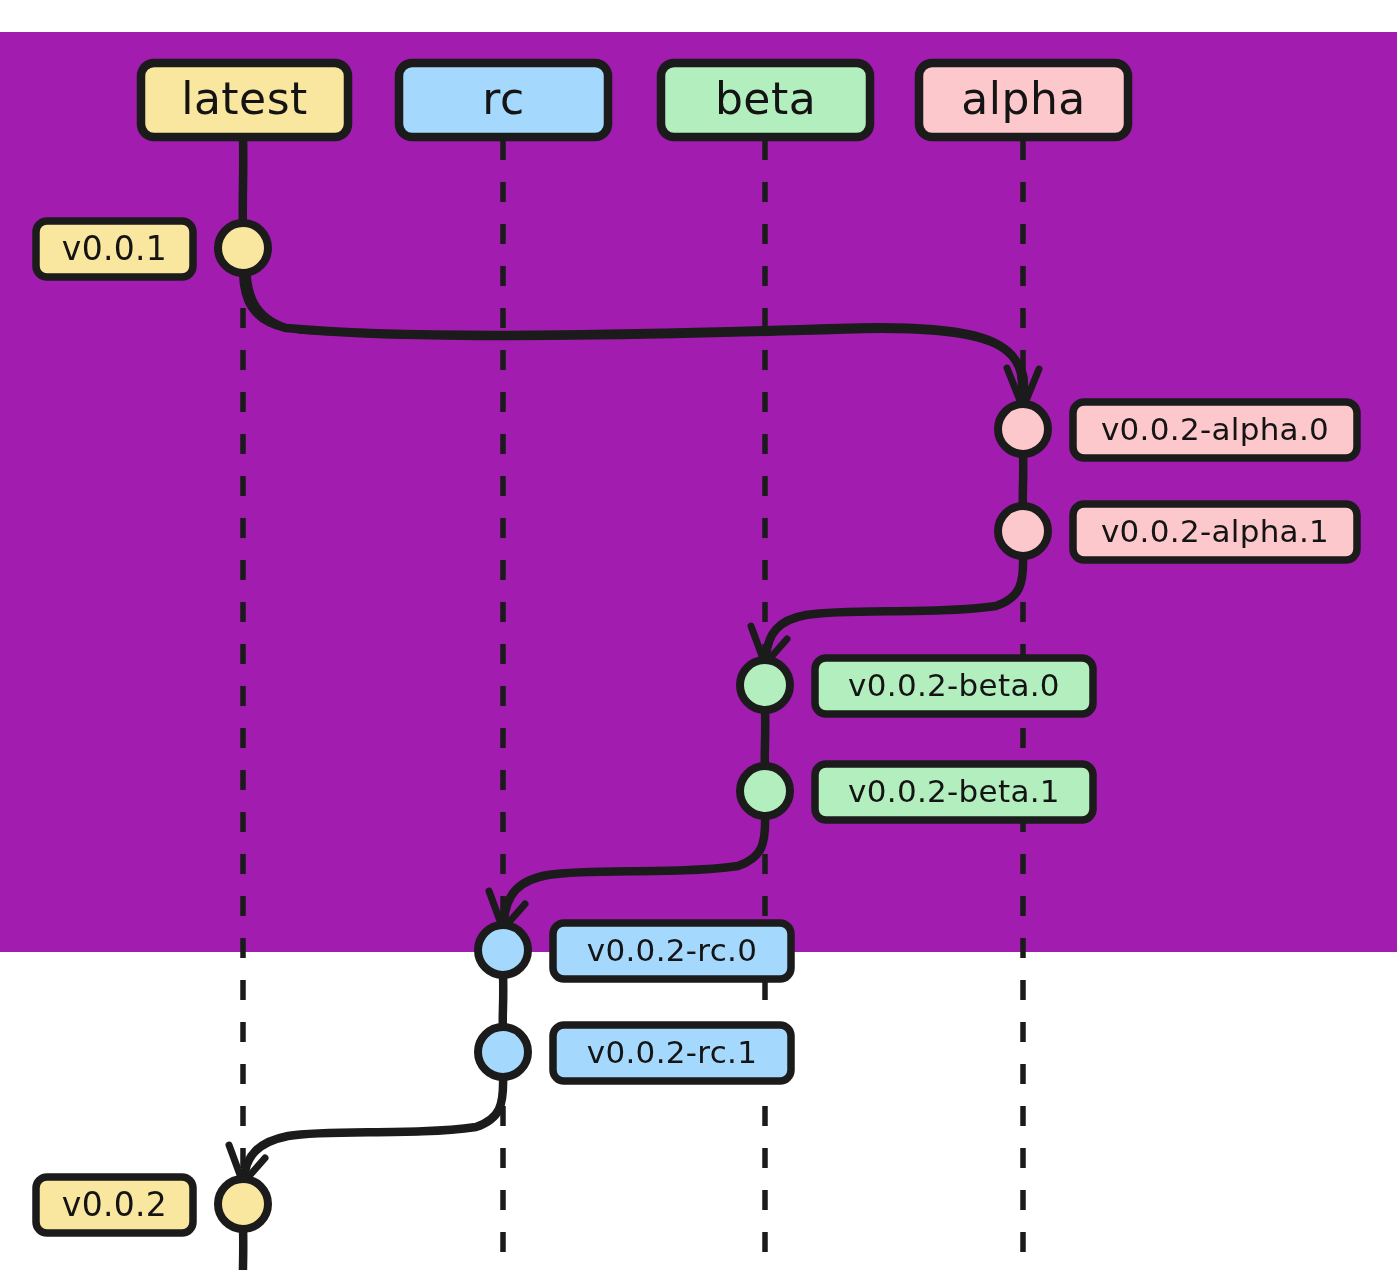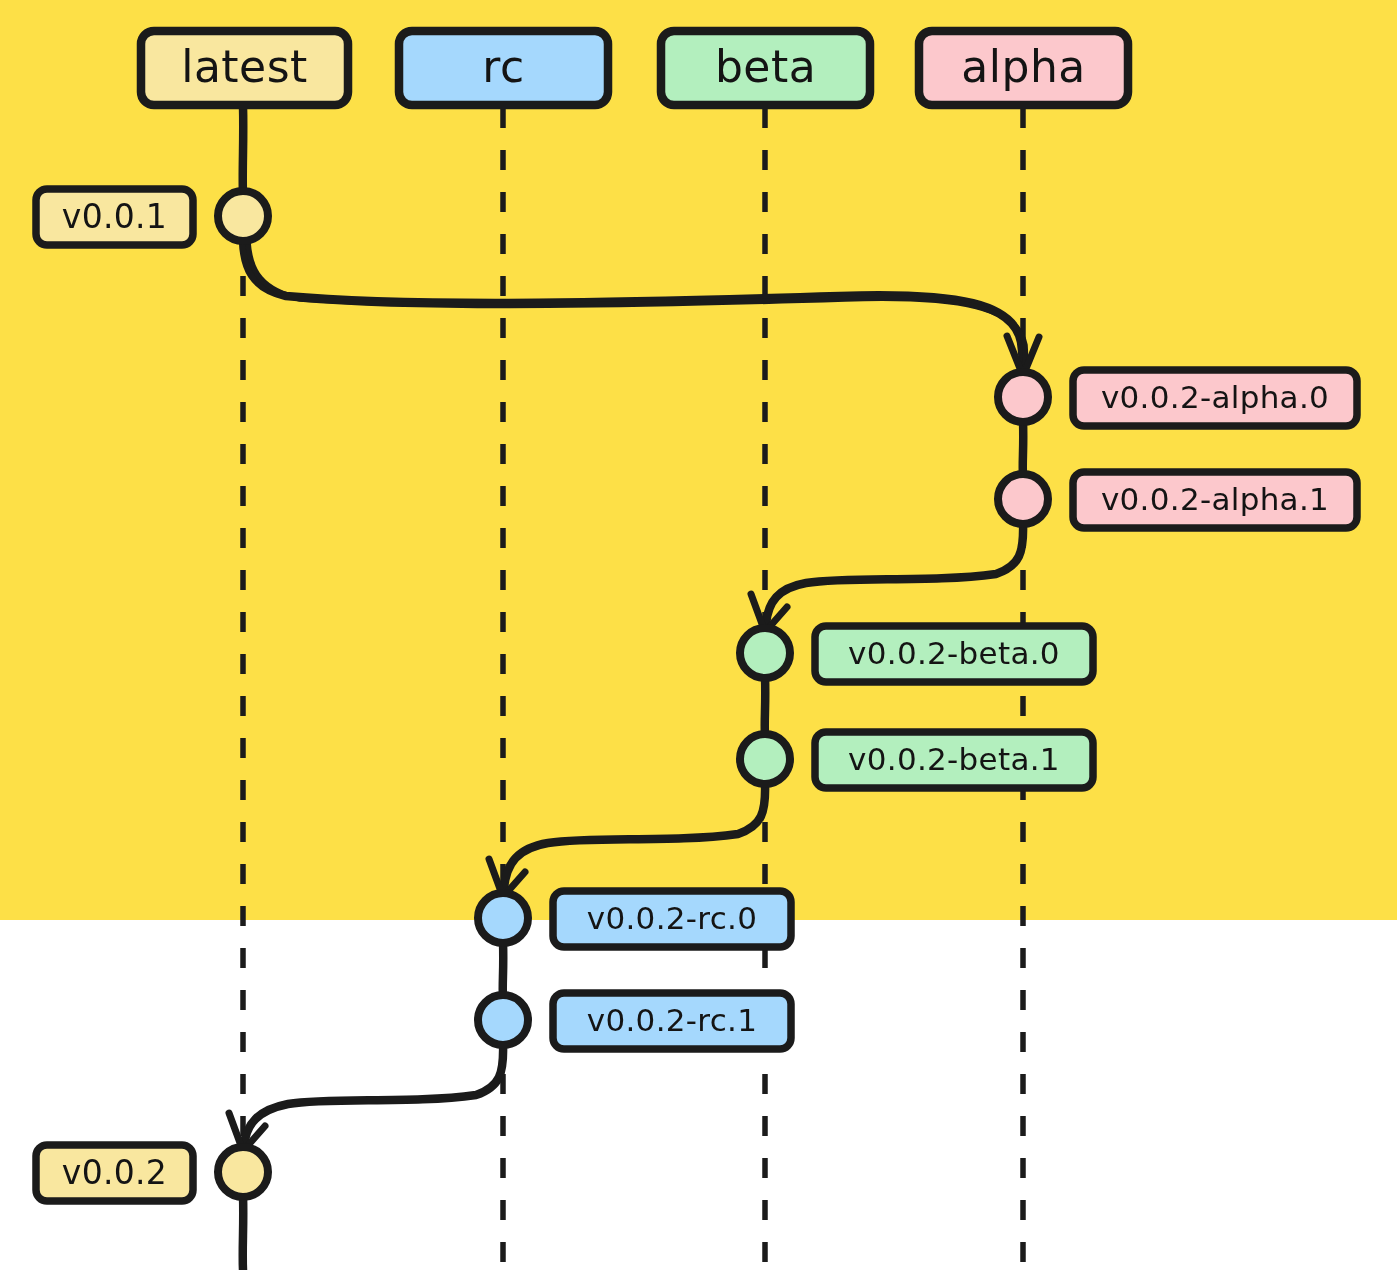--- a/index.html
+++ b/index.html
@@ -11,21 +11,22 @@
   body {
     font-family: "DejaVu Sans", sans-serif;
     width: 1397px;
     height: 1270px;
     overflow: hidden;
   }
   #graph-root {
     position: relative;
     width: 1397px;
     height: 920px;
-    background: #fde047;
+    background: #a21caf;
+    margin-top: 32px;
   }
   svg#graph-canvas {
     position: absolute;
     left: 0;
     top: 0;
     width: 1397px;
     height: 1270px;
     display: block;
   }
   .lane-dash {

